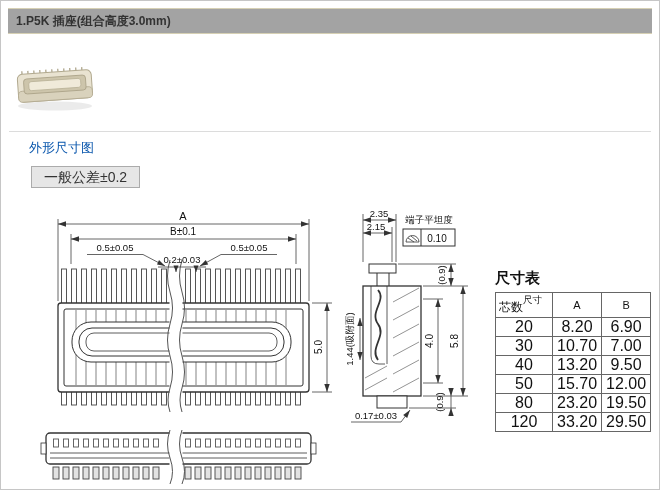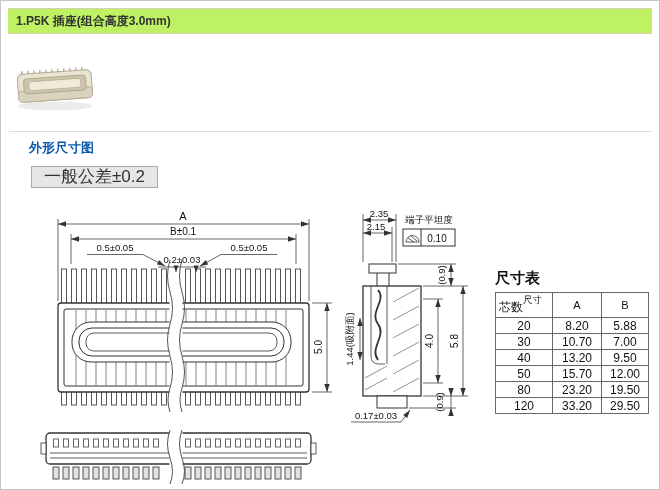--- a/index.html
+++ b/index.html
@@ -1,31 +1,31 @@
 <!DOCTYPE html>
 <html><head>
 <meta charset="utf-8">
 <style>
   html,body{margin:0;padding:0;background:#fff;font-family:"Liberation Sans","DejaVu Sans",sans-serif;}
   .page{position:relative;width:658px;height:488px;border:1px solid #c6c6c6;background:#fff;overflow:hidden;}
-  .header-bar{position:absolute;left:7px;right:7px;top:7px;height:24px;background:#bef264;
+  .header-bar{position:absolute;left:7px;right:7px;top:7px;height:24px;background:#a3a3a3;
     border-top:1px solid #d6d0b4;border-bottom:1px solid #d6d0b4;display:flex;align-items:center;
     padding-left:8px;font-size:12px;font-weight:bold;color:#333;}
   .photo{position:absolute;left:10px;top:56px;}
   .rule{position:absolute;left:8px;right:8px;top:130px;border-top:1px solid #dcdcdc;}
-  .section-title{position:absolute;left:28px;top:138px;font-size:13px;font-weight:bold;color:#0a57ad;}
+  .section-title{position:absolute;left:28px;top:138px;font-size:13px;font-weight:normal;color:#0a57ad;}
   .tol{position:absolute;left:30px;top:165px;height:20px;line-height:20px;padding:0 12px;
-    background:#e6e6e6;border:1px solid #ababab;font-size:17px;color:#333;}
+    background:#e6e6e6;border:1px solid #ababab;font-size:14px;color:#333;}
   .drawing{position:absolute;left:30px;top:205px;}
   .size-table{position:absolute;left:494px;top:268px;color:#111;}
   .tbl-title{font-weight:bold;font-size:15px;margin-bottom:4px;}
   .size-table table{border-collapse:collapse;}
   .size-table th,.size-table td{border:1px solid #666;text-align:center;font-weight:normal;background:#fff;}
   .size-table th{height:22px;font-size:11px;}
-  .size-table td{height:15px;font-size:12px;padding:0 4px;}
+  .size-table td{height:15px;font-size:16px;padding:0 4px;}
   .w1{width:54px;} .w2{width:46px;} .w3{width:44px;}
   .diag{position:relative;background:linear-gradient(to bottom right,transparent 48.5%,#666 48.5%,#666 51.5%,transparent 51.5%);}
   .c-top{position:absolute;top:1px;right:10px;font-size:9.5px;margin-left:20px;}
   .c-bot{position:absolute;bottom:1px;left:3px;font-size:12px;}
   
   .o{fill:#fff;stroke:#333;stroke-width:1.3;}
   .o2{fill:#fff;stroke:#333;stroke-width:1;}
   .o3{fill:#fff;stroke:#333;stroke-width:0.8;}
   .ln{stroke:#333;stroke-width:1;fill:none;}
   .thin{stroke:#333;stroke-width:0.8;fill:none;}
@@ -349,21 +349,21 @@
         <th class="w1 diag">
           <span class="c-top">尺寸</span>
           <span class="c-bot">芯数</span>
         </th>
         <th class="w2">A</th>
         <th class="w3">B</th>
       </tr>
       <tr>
             <td>20</td>
             <td>8.20</td>
-            <td>5.88</td>
+            <td>6.90</td>
           </tr>
       <tr>
             <td>30</td>
             <td>10.70</td>
             <td>7.00</td>
           </tr>
       <tr>
             <td>40</td>
             <td>13.20</td>
             <td>9.50</td>

